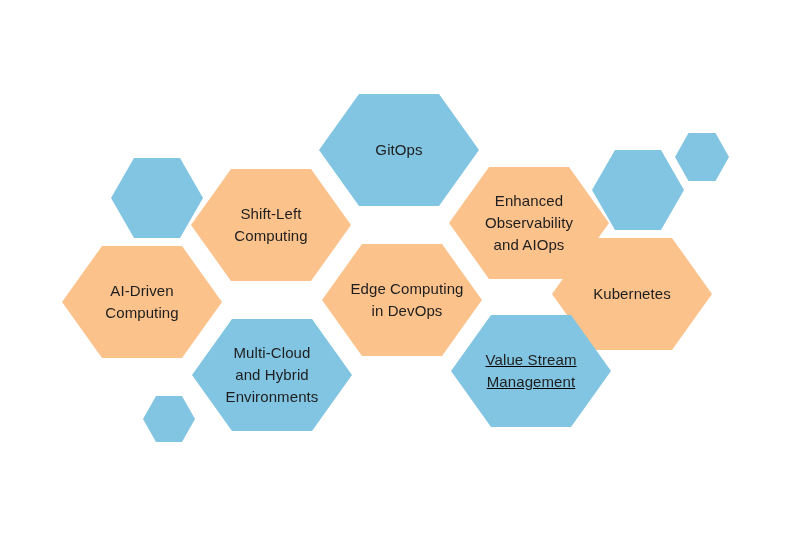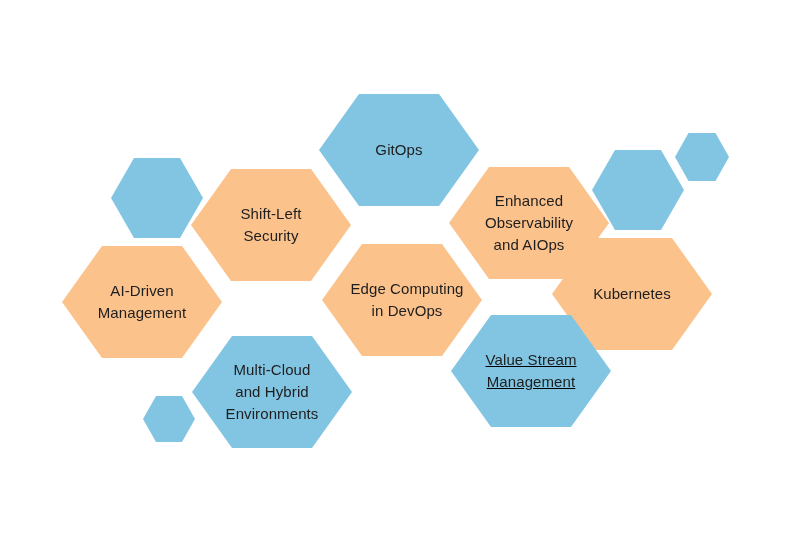--- a/index.html
+++ b/index.html
@@ -38,45 +38,45 @@
     font-weight: 500;
     letter-spacing: 0.1px;
   }
   
   .pos-gitops       { left: 319px; top:  94px; }
   .pos-shift-left   { left: 191px; top: 169px; }
   .pos-enhanced     { left: 449px; top: 167px; }
   .pos-ai-driven    { left:  62px; top: 246px; }
   .pos-edge         { left: 322px; top: 244px; justify-content: flex-end; }
   .pos-kubernetes   { left: 552px; top: 238px; }
-  .pos-multi-cloud  { left: 192px; top: 336px; }
+  .pos-multi-cloud  { left: 192px; top: 319px; }
   .pos-value-stream { left: 451px; top: 315px; text-decoration: underline; }
   .pos-decor-top-left       { left: 111px; top: 158px; }
   .pos-decor-top-right-md   { left: 592px; top: 150px; }
   .pos-decor-top-right-sm   { left: 675px; top: 133px; }
   .pos-decor-bottom-left-sm { left: 143px; top: 396px; }
 </style>
 </head>
 <body>
 
 <div class="stage">
 
   <div class="hex hex-decor-md hex-blue pos-decor-top-left"></div>
   <div class="hex hex-decor-md hex-blue pos-decor-top-right-md"></div>
   <div class="hex hex-decor-sm hex-blue pos-decor-top-right-sm"></div>
   <div class="hex hex-decor-xs hex-blue pos-decor-bottom-left-sm"></div>
 
   <div class="hex hex-main hex-orange pos-ai-driven">
     <span class="hex-label">AI-Driven
-Management</span>
+Computing</span>
   </div>
 
   <div class="hex hex-main hex-orange pos-shift-left">
     <span class="hex-label">Shift-Left
-Security</span>
+Computing</span>
   </div>
 
   <div class="hex hex-main hex-blue pos-gitops">
     <span class="hex-label">GitOps</span>
   </div>
 
   <div class="hex hex-main hex-orange pos-enhanced">
     <span class="hex-label">Enhanced
 Observability
 and AIOps</span>

